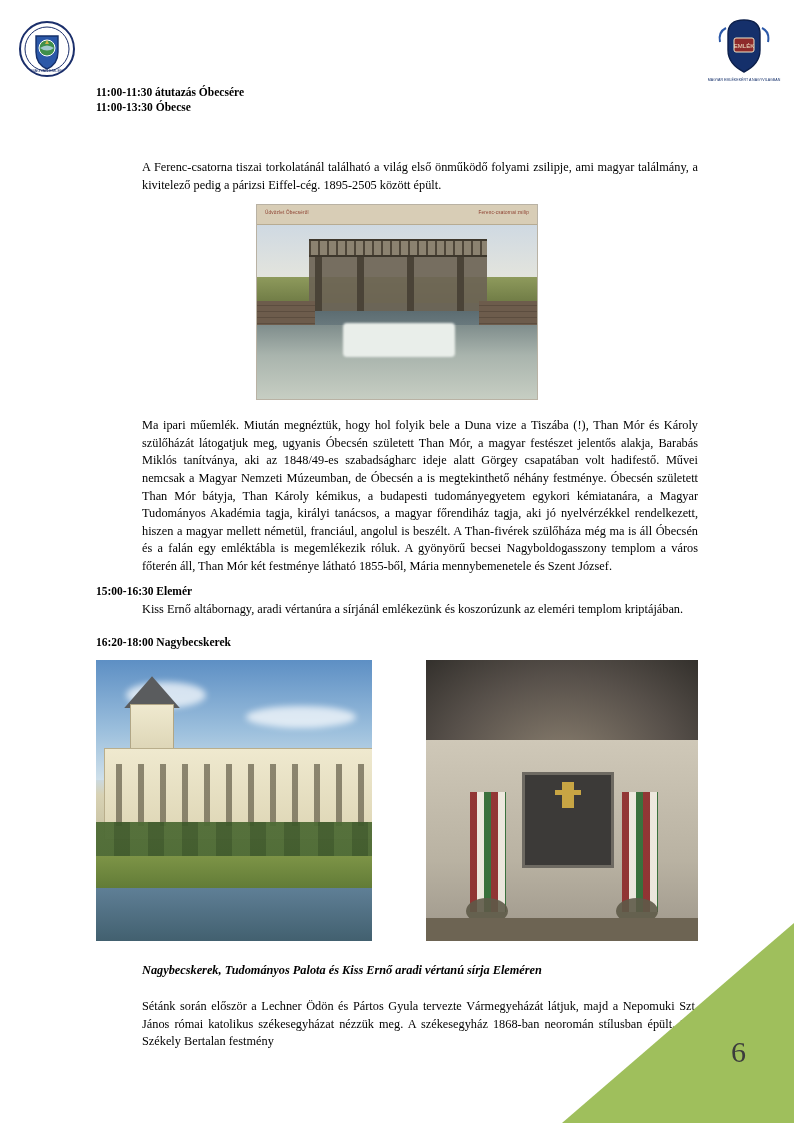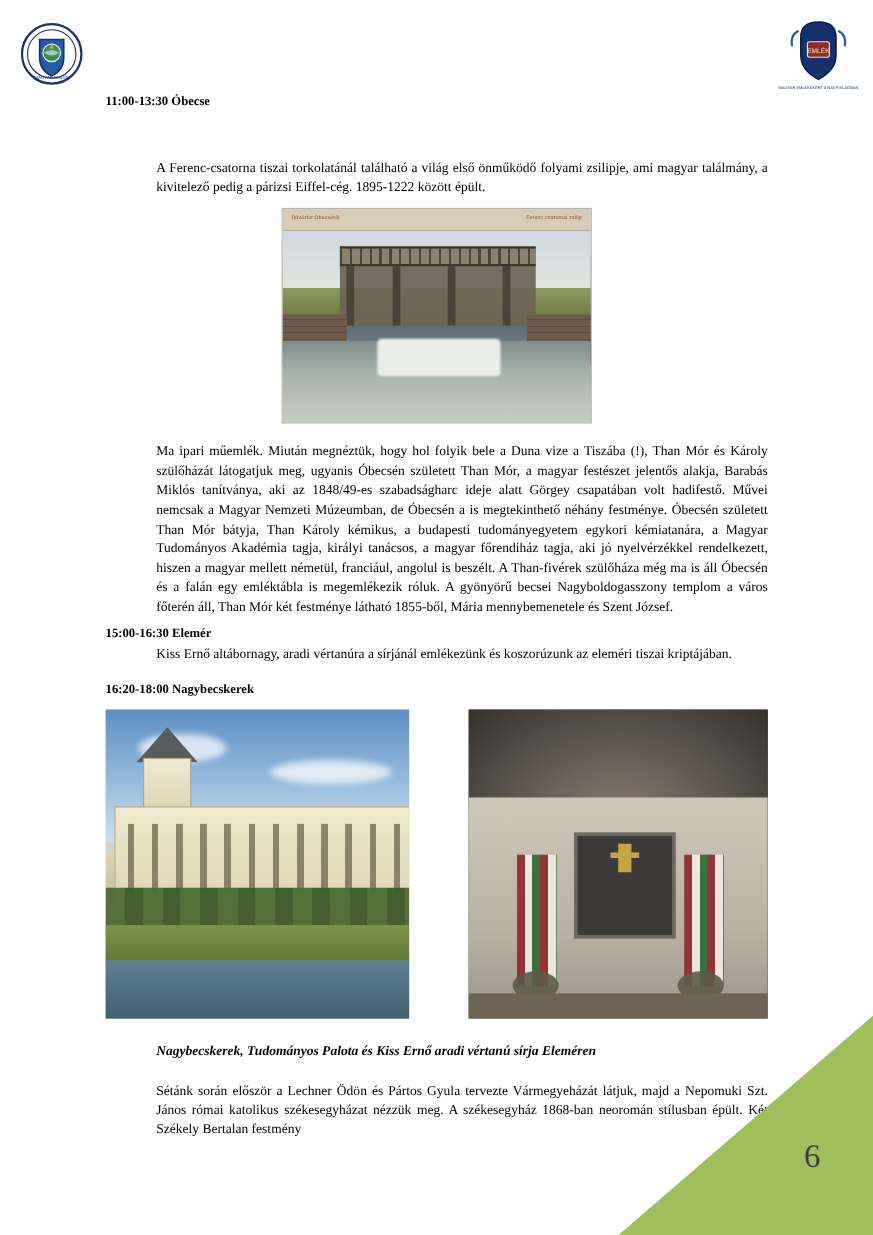--- a/index.html
+++ b/index.html
@@ -285,26 +285,27 @@
       <rect x="28" y="26" width="20" height="14" rx="2" fill="#8e2b2b" stroke="#f0e6c8" stroke-width="1"></rect>
       <text x="38" y="36" font-size="6" text-anchor="middle" fill="#f0e6c8" font-family="Liberation Sans, sans-serif">EMLÉK</text>
       <path d="M20 16 q-8 4 -6 14" stroke="#2b58a8" stroke-width="2" fill="none"></path>
       <path d="M56 16 q8 4 6 14" stroke="#2b58a8" stroke-width="2" fill="none"></path>
       <text x="38" y="69" font-size="3.6" text-anchor="middle" fill="#15306b" font-family="Liberation Sans, sans-serif">MAGYAR EMLÉKEKÉRT A NAGYVILÁGBAN</text>
     </svg>
   </div>
 
   <div class="content">
 
+    <p class="sched-line">11:00-11:30 átutazás Óbecsére</p>
     <p class="sched-line">11:00-13:30 Óbecse</p>
 
     <div class="gap-lg"></div>
 
     <div class="indent-block">
-      <p class="body">A Ferenc-csatorna tiszai torkolatánál található a világ első önműködő folyami zsilipje, ami magyar találmány, a kivitelező pedig a párizsi Eiffel-cég. 1895-1222 között épült.</p>
+      <p class="body">A Ferenc-csatorna tiszai torkolatánál található a világ első önműködő folyami zsilipje, ami magyar találmány, a kivitelező pedig a párizsi Eiffel-cég. 1895-2505 között épült.</p>
     </div>
 
     <div class="figure-zsilip">
       <div class="zs-sky"></div>
       <div class="zs-bank"></div>
       <div class="zs-structure"></div>
       <div class="zs-truss"></div>
       <div class="zs-leg" style="left:58px"></div>
       <div class="zs-leg" style="left:100px"></div>
       <div class="zs-leg" style="left:150px"></div>
@@ -322,21 +323,21 @@
 
     <div class="indent-block">
       <p class="body">Ma ipari műemlék. Miután megnéztük, hogy hol folyik bele a Duna vize a Tiszába (!), Than Mór és Károly szülőházát látogatjuk meg, ugyanis Óbecsén született Than Mór, a magyar festészet jelentős alakja, Barabás Miklós tanítványa, aki az 1848/49-es szabadságharc ideje alatt Görgey csapatában volt hadifestő. Művei nemcsak a Magyar Nemzeti Múzeumban, de Óbecsén a is megtekinthető néhány festménye. Óbecsén született Than Mór bátyja, Than Károly kémikus, a budapesti tudományegyetem egykori kémiatanára, a Magyar Tudományos Akadémia tagja, királyi tanácsos, a magyar főrendiház tagja, aki jó nyelvérzékkel rendelkezett, hiszen a magyar mellett németül, franciául, angolul is beszélt. A Than-fivérek szülőháza még ma is áll Óbecsén és a falán egy emléktábla is megemlékezik róluk. A gyönyörű becsei Nagyboldogasszony templom a város főterén áll, Than Mór két festménye látható 1855-ből, Mária mennybemenetele és Szent József.</p>
     </div>
 
     <div class="gap-sm"></div>
 
     <p class="sched-line">15:00-16:30 Elemér</p>
 
     <div class="indent-block" style="margin-top:2px;">
-      <p class="body">Kiss Ernő altábornagy, aradi vértanúra a sírjánál emlékezünk és koszorúzunk az eleméri tiszai kriptájában.</p>
+      <p class="body">Kiss Ernő altábornagy, aradi vértanúra a sírjánál emlékezünk és koszorúzunk az eleméri templom kriptájában.</p>
     </div>
 
     <div class="gap-md"></div>
 
     <p class="sched-line">16:20-18:00 Nagybecskerek</p>
 
     <div class="photo-row">
       <div class="figure-palace">
         <div class="pal-sky"></div>
         <div class="pal-cloud" style="left:30px;top:22px;width:80px;height:26px;"></div>

